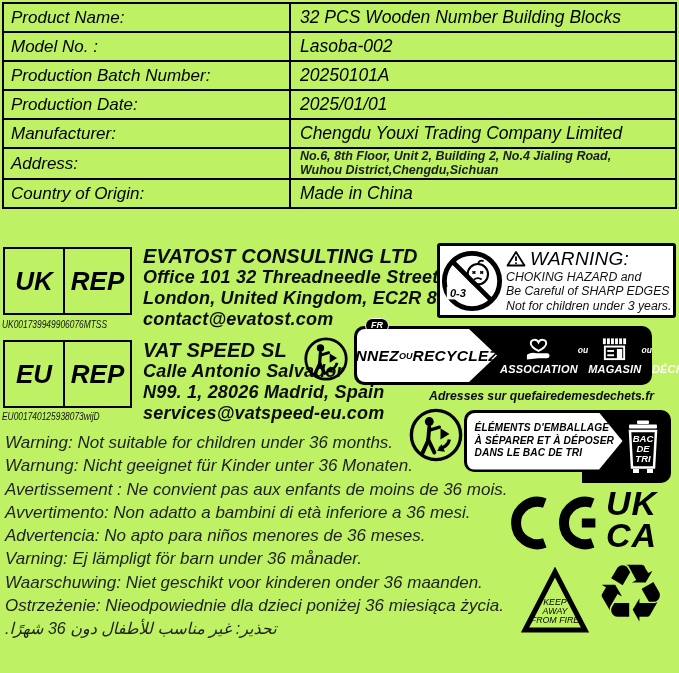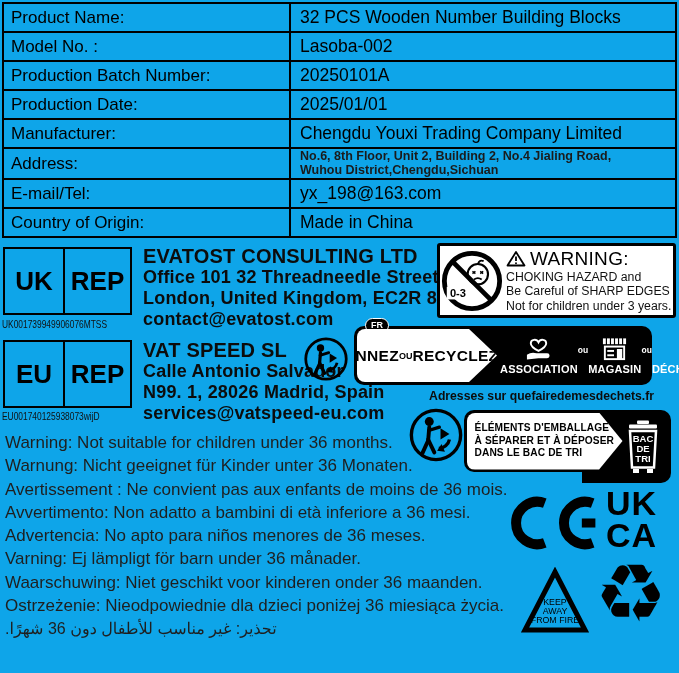--- a/index.html
+++ b/index.html
@@ -1,18 +1,18 @@
 <!DOCTYPE html>
 <html><head>
 <meta charset="utf-8">
 <style>
   html,body{margin:0;padding:0;background:#fff;}
   #label-root{
-    position:relative;width:679px;height:673px;background:#0ea5e9;overflow:hidden;
-    font-family:"Liberation Sans",sans-serif;color:#000;
+    position:relative;width:679px;height:673px;background:#bef264;overflow:hidden;
+    font-family:"Liberation Sans",sans-serif;color:#000;font-style:italic;
   }
   .abs{position:absolute;}
   
   .ptable{left:2px;top:2px;width:671px;border:2px solid #000;}
   .prow{display:flex;border-bottom:2px solid #000;height:27px;}
   .prow.tall{height:29px;text-align:right;}
   .prow:last-child{border-bottom:none;}
   .pcell-label{width:278px;border-right:2px solid #000;display:flex;align-items:center;
     padding-left:7px;font-size:17px;}
   .pcell-value{flex:1;display:flex;align-items:center;padding-left:9px;font-size:17.5px;}
@@ -91,24 +91,20 @@
     <div class="prow">
       <div class="pcell-label">Manufacturer:</div>
       <div class="pcell-value">Chengdu Youxi Trading Company Limited</div>
     </div>
     <div class="prow tall">
       <div class="pcell-label">Address:</div>
       <div class="pcell-value two-line">
         <div>No.6, 8th Floor, Unit 2, Building 2, No.4 Jialing Road,</div>
         <div>Wuhou District,Chengdu,Sichuan</div>
       </div>
-    </div>
-    <div class="prow">
-      <div class="pcell-label">E-mail/Tel:</div>
-      <div class="pcell-value">yx_198@163.com</div>
     </div>
     <div class="prow">
       <div class="pcell-label">Country of Origin:</div>
       <div class="pcell-value">Made in China</div>
     </div>
   </div>
 
   <div class="abs repbox" style="left:3px;top:247px;">
     <div class="repcell first">UK</div>
     <div class="repcell second">REP</div>

